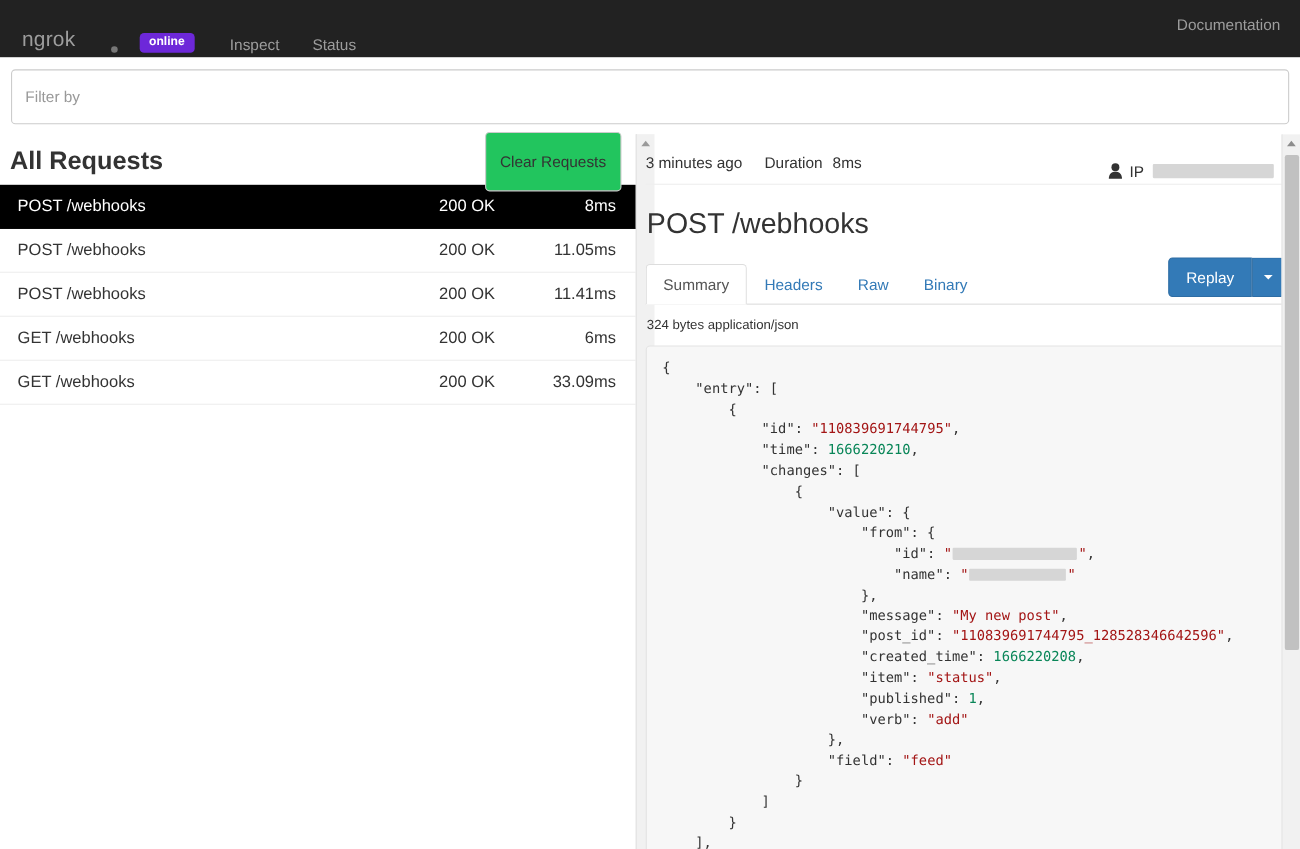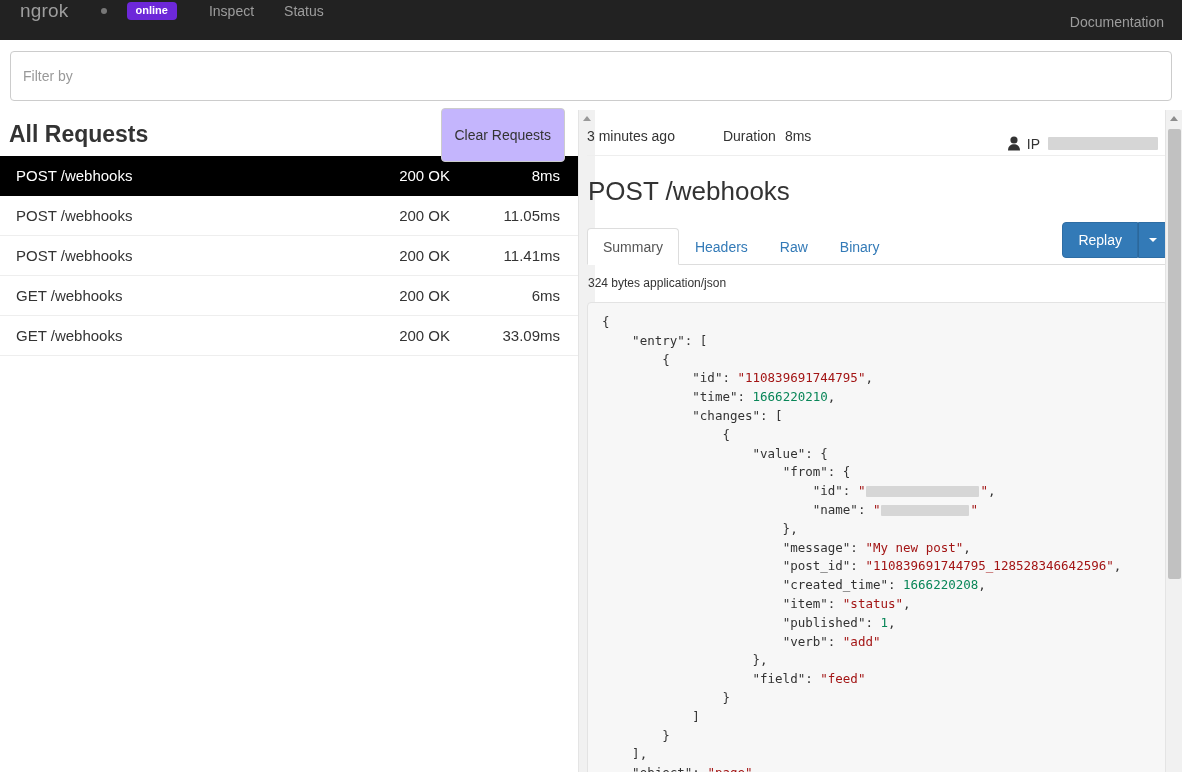--- a/index.html
+++ b/index.html
@@ -9,25 +9,25 @@
     width: 1182px;
     height: 772px;
     overflow: hidden;
     background: #ffffff;
     font-family: "Liberation Sans", sans-serif;
     -webkit-font-smoothing: antialiased;
   }
 
   
   .navbar {
-    height: 40px;
+    height: 52px;
     background: #222222;
     display: flex;
-    align-items: center;
-    padding: 0 0 18px 20px;
+    align-items: flex-end;
+    padding: 0 0 4px 20px;
     box-sizing: border-box;
     position: relative;
   }
   .brand {
     color: #9d9d9d;
     font-size: 19px;
     letter-spacing: .2px;
     margin-right: 32px;
     text-decoration: none;
   }
@@ -102,21 +102,21 @@
     box-sizing: border-box;
   }
   .left-title {
     font-size: 23px;
     color: #333333;
     font-weight: bold;
     margin: 0;
   }
   .clear-btn {
     border: 1px solid #cccccc;
-    background: #c4b5fd;
+    background: #22c55e;
     border-radius: 4px;
     font-size: 14px;
     color: #333333;
     padding: 18px 13px;
     font-family: "Liberation Sans", sans-serif;
     cursor: pointer;
   }
 
   .req-list { list-style: none; margin: 0; padding: 0; }
   .req-row {
@@ -176,21 +176,21 @@
   .meta-row {
     display: flex;
     align-items: center;
     height: 46px;
     padding: 6px 24px 0 0;
     border-bottom: 1px solid #eeeeee;
     font-size: 14px;
     color: #333333;
     box-sizing: border-box;
   }
-  .meta-ago { margin-right: 48px; }
+  .meta-ago { margin-right: 20px; }
   .meta-dur-label { margin-right: 9px; }
   .meta-spacer { flex: 1; }
   .ip-group { display: flex; align-items: center; margin-top: 16px; }
   .user-icon { margin-right: 6px; display: block; }
   .ip-label { margin-right: 8px; }
   .redact {
     display: inline-block;
     background: #d6d6d6;
     border-radius: 1px;
     height: 11px;

